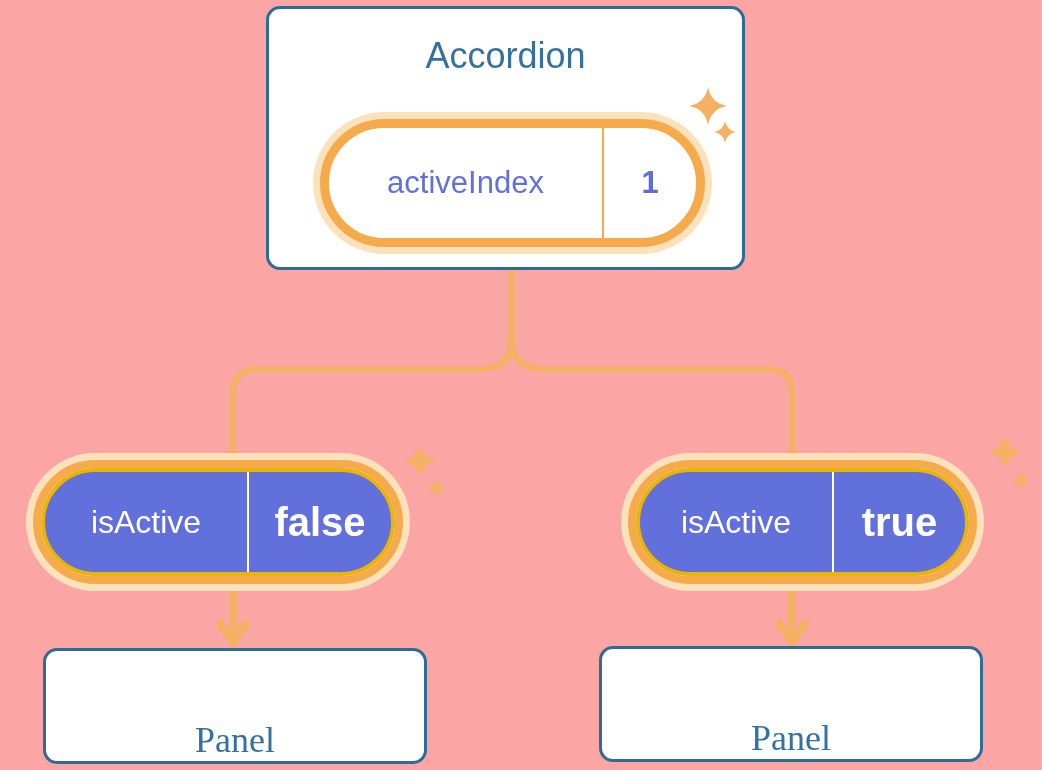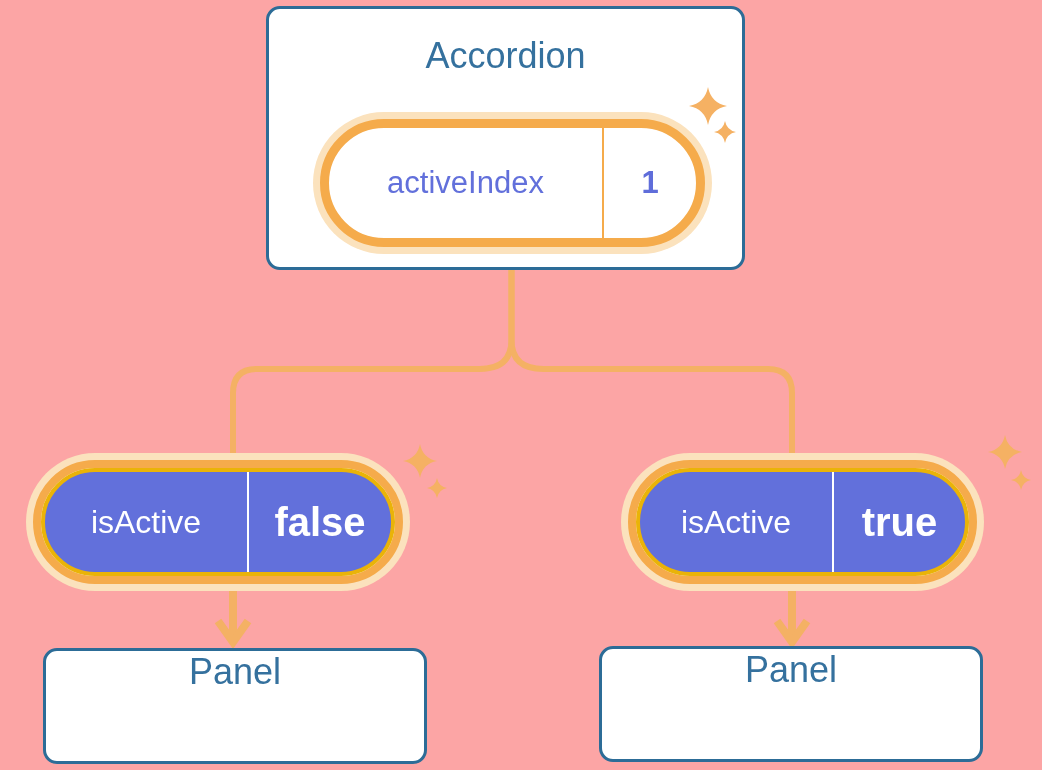--- a/index.html
+++ b/index.html
@@ -90,21 +90,21 @@
   .prop-pill.right .prop-section-label { width: 192px; }
   .prop-divider { width: 2px; background: #FFFFFF; }
   .prop-section-value {
     flex: 1;
     display: flex; align-items: center; justify-content: center;
     font-size: 40px;
     font-weight: 700;
     color: #FFFFFF;
   }
   .panel-card {
-    display: flex; align-items: flex-start; justify-content: center;
+    display: flex; align-items: flex-end; justify-content: center; font-family: Liberation Serif, serif;
   }
   .panel-card.left  { left: 43px;  top: 648px; width: 384px; height: 116px; }
   .panel-card.right { left: 599px; top: 646px; width: 384px; height: 116px; }
   .panel-title {
     font-size: 36px;
     font-weight: 500;
     color: #35719E;
   }
   .sparkle {
     position: absolute;

